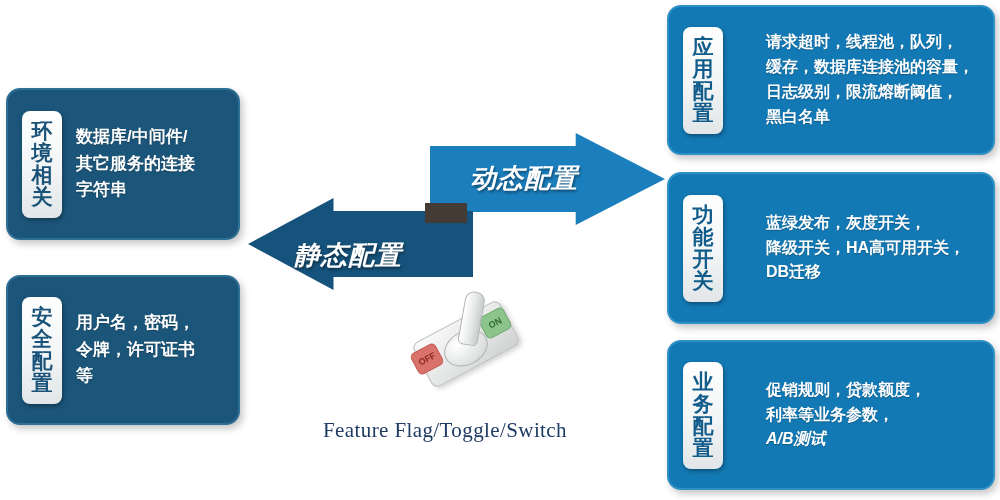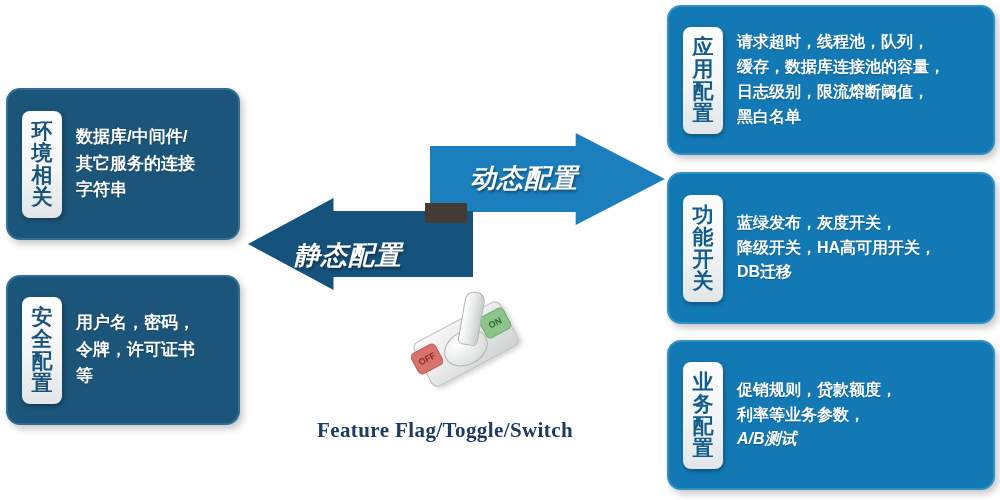--- a/index.html
+++ b/index.html
@@ -59,21 +59,21 @@
     padding-right:10px;
   }
   .body .ln{
     color:#ffffff;
     font-size:17px;
     font-weight:bold;
     line-height:1.55;
     white-space:nowrap;
     text-shadow:0 1px 1px rgba(0,0,0,0.25);
   }
-  .body.small .ln{font-size:16px;}
+  .body.small .ln{font-size:16px;margin-left:29px;}
 
   
   .arrow{position:absolute;font-style:italic;}
   .arrow .lbl{
     position:absolute;
     color:#ffffff;
     font-size:26px;
     font-weight:bold;
     letter-spacing:1px;
     text-shadow:1px 2px 3px rgba(0,0,0,0.45);
@@ -141,21 +141,21 @@
     background:linear-gradient(90deg,#ffffff,#e6e8e8 55%,#c9cccc);
     border:1.5px solid #b0b3b3;
     border-radius:9px 9px 5px 5px;
     transform:rotate(10deg);
     transform-origin:50% 100%;
   }
   #caption{
     position:absolute;left:300px;top:418px;width:290px;
     text-align:center;
     font-family:"Liberation Serif","DejaVu Serif",serif;
-    font-size:21px;font-weight:bold;color:#1f3a63;
+    font-size:21px;font-weight:normal;color:#1f3a63;
     letter-spacing:0.4px;
   }
 
   
   .wechat{
     display:inline-flex;align-items:center;gap:8px;
     margin-left:26px;vertical-align:middle;
   }
   .wechat .bubbles{position:relative;width:38px;height:26px;}
   .wechat .b1{

